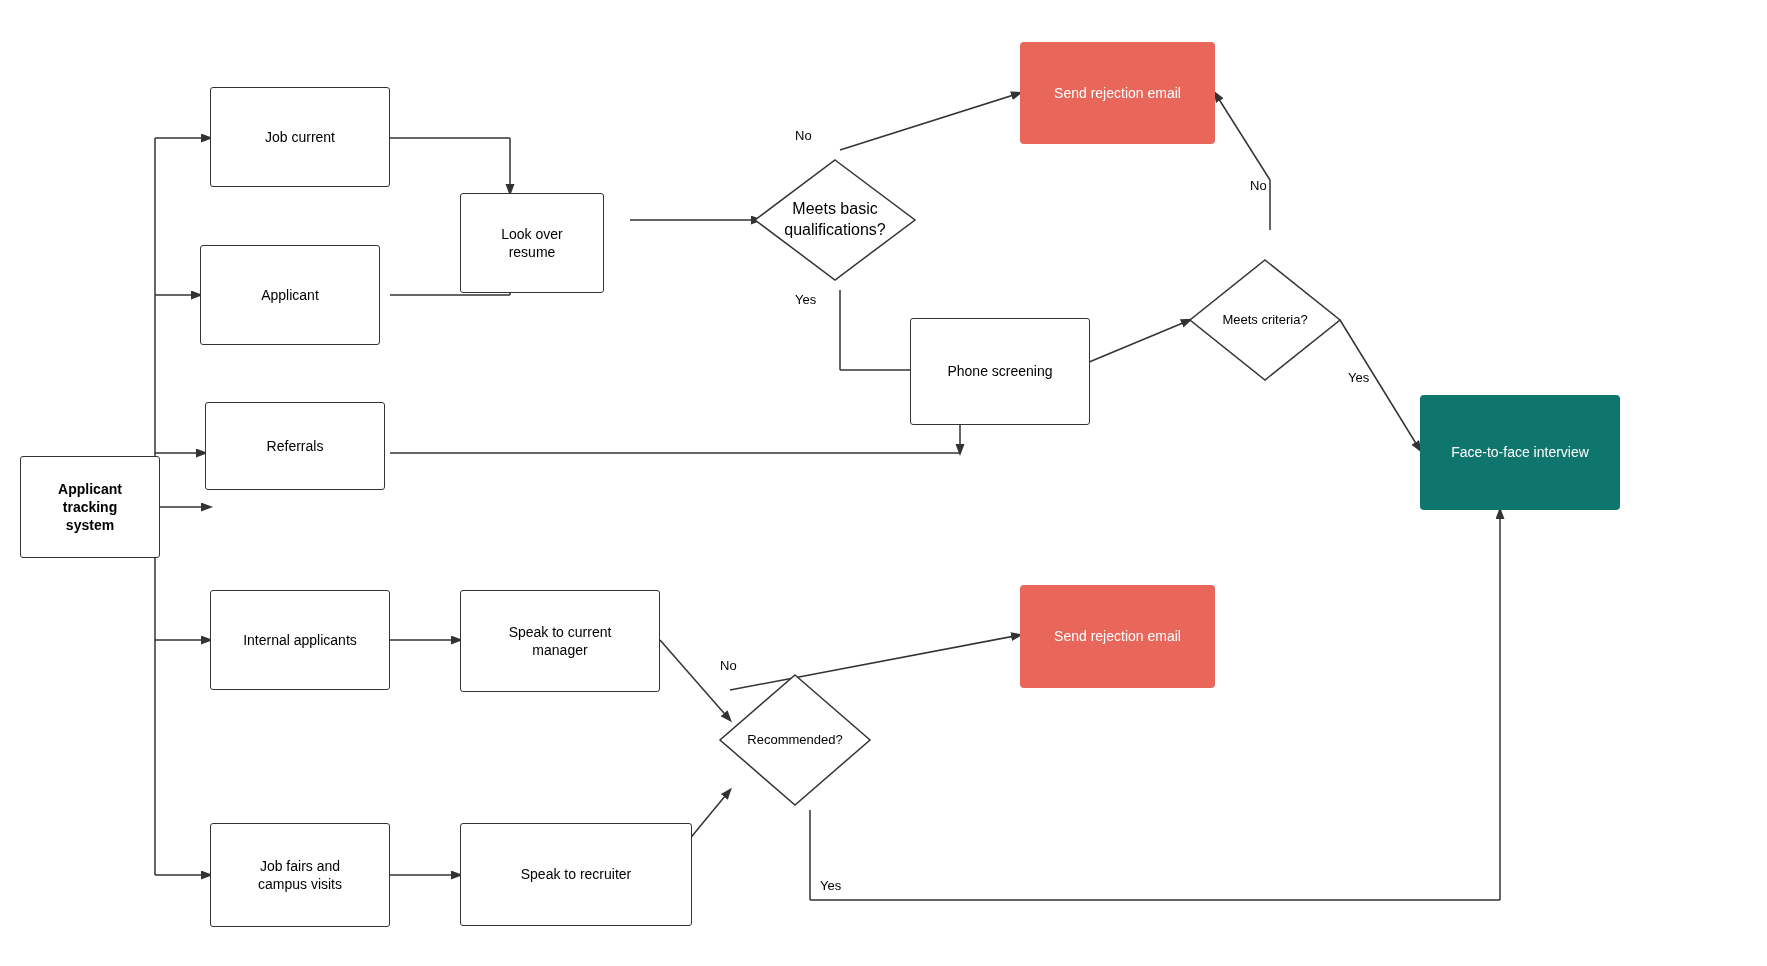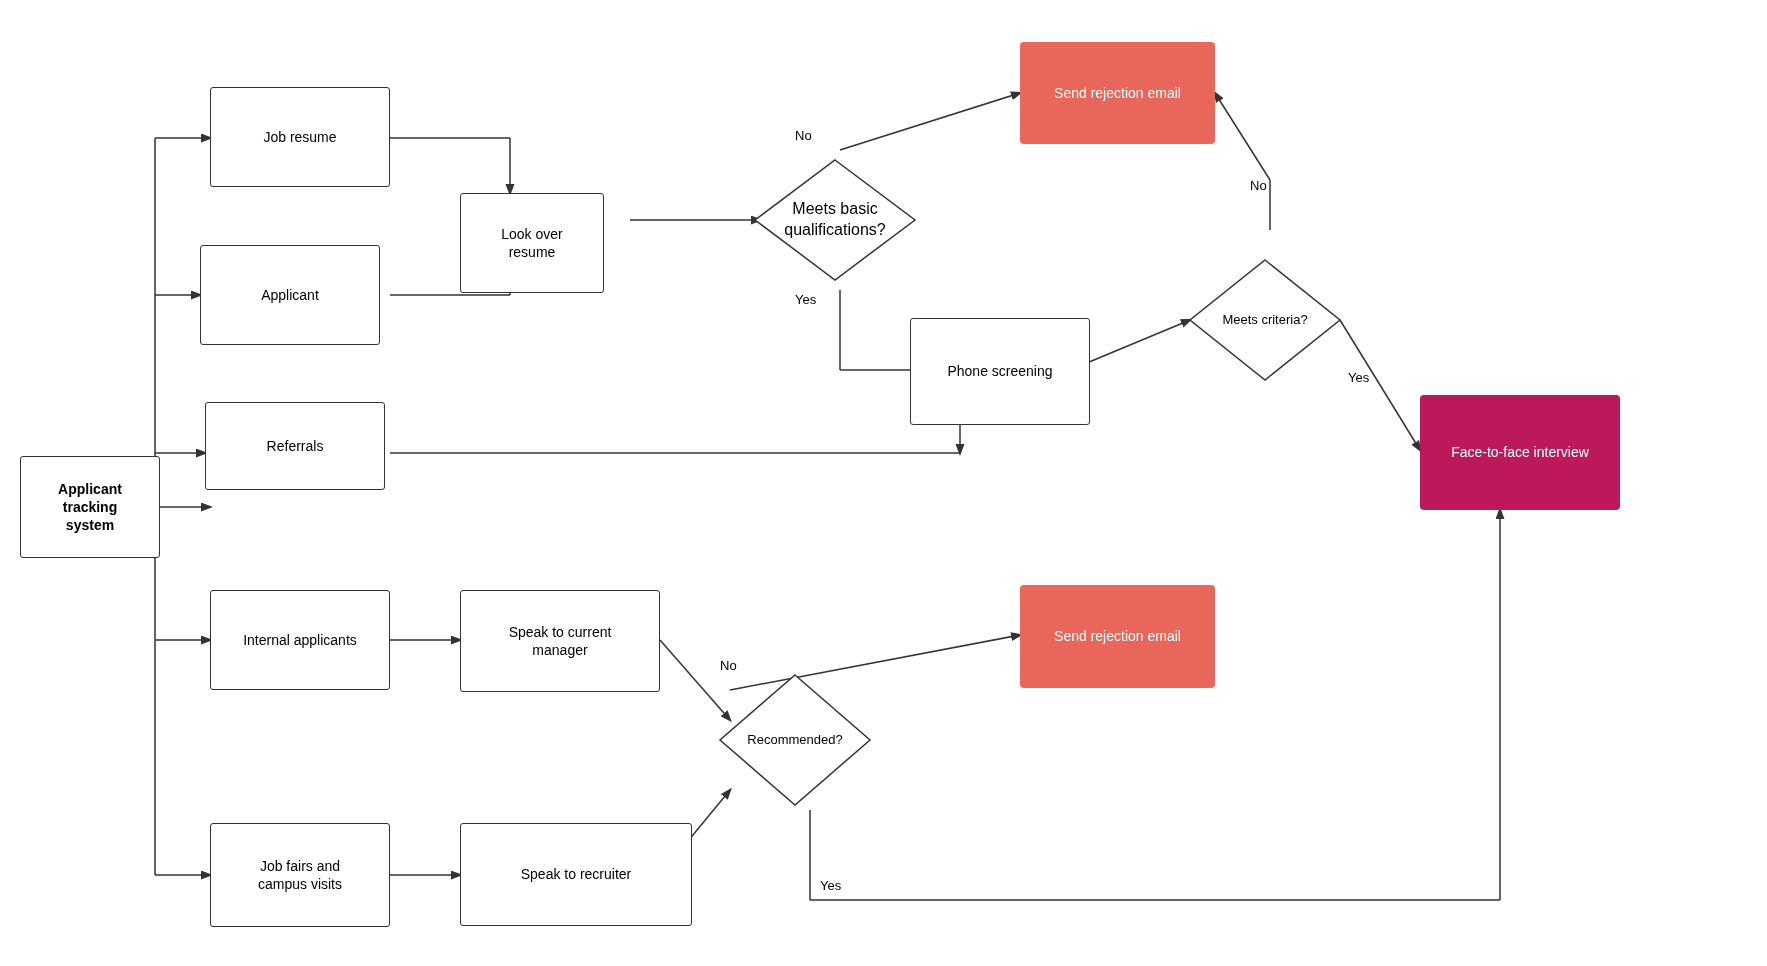--- a/index.html
+++ b/index.html
@@ -30,21 +30,21 @@
       padding: 24px;
       line-height: 1.3;
     }
     .node-red {
       background: #e8665a;
       color: #fff;
       border: none;
       border-radius: 4px;
     }
     .node-green {
-      background: #be185d;
+      background: #0f766e;
       color: #fff;
       border: none;
       border-radius: 4px;
     }
   </style>
 </head>
 <body>
 
 <svg id="flowchart-svg">
 
@@ -102,21 +102,21 @@
       <path d="M0,0 L0,6 L8,3 z" fill="#333"></path>
     </marker>
   </defs>
 </svg>
 
 <div class="node-box" style="left:20px; top:456px; width:140px; height:102px;font-weight:bold;">
   <span>Applicant tracking system</span>
 </div>
 
 <div class="node-box" style="left:210px; top:87px; width:180px; height:100px;">
-  <span>Job resume</span>
+  <span>Job current</span>
 </div>
 
 <div class="node-box" style="left:200px; top:245px; width:180px; height:100px;">
   <span>Applicant</span>
 </div>
 
 <div class="node-box" style="left:205px; top:402px; width:180px; height:88px;">
   <span>Referrals</span>
 </div>
 

